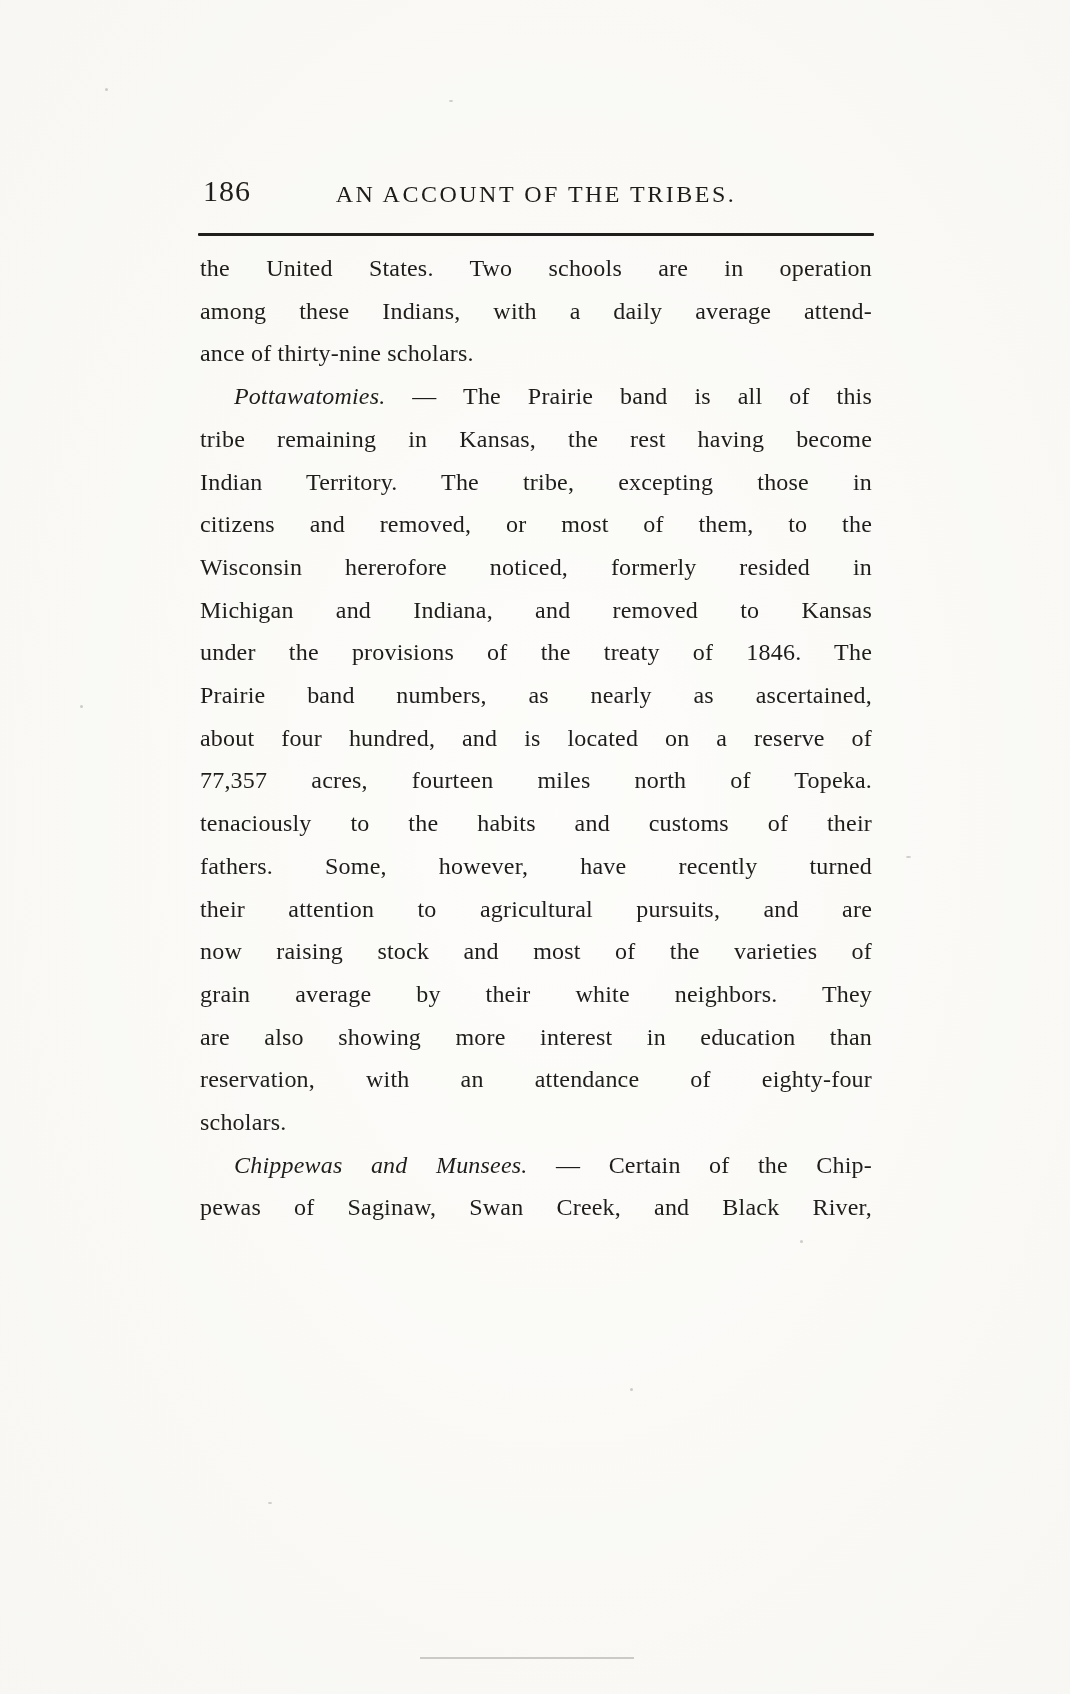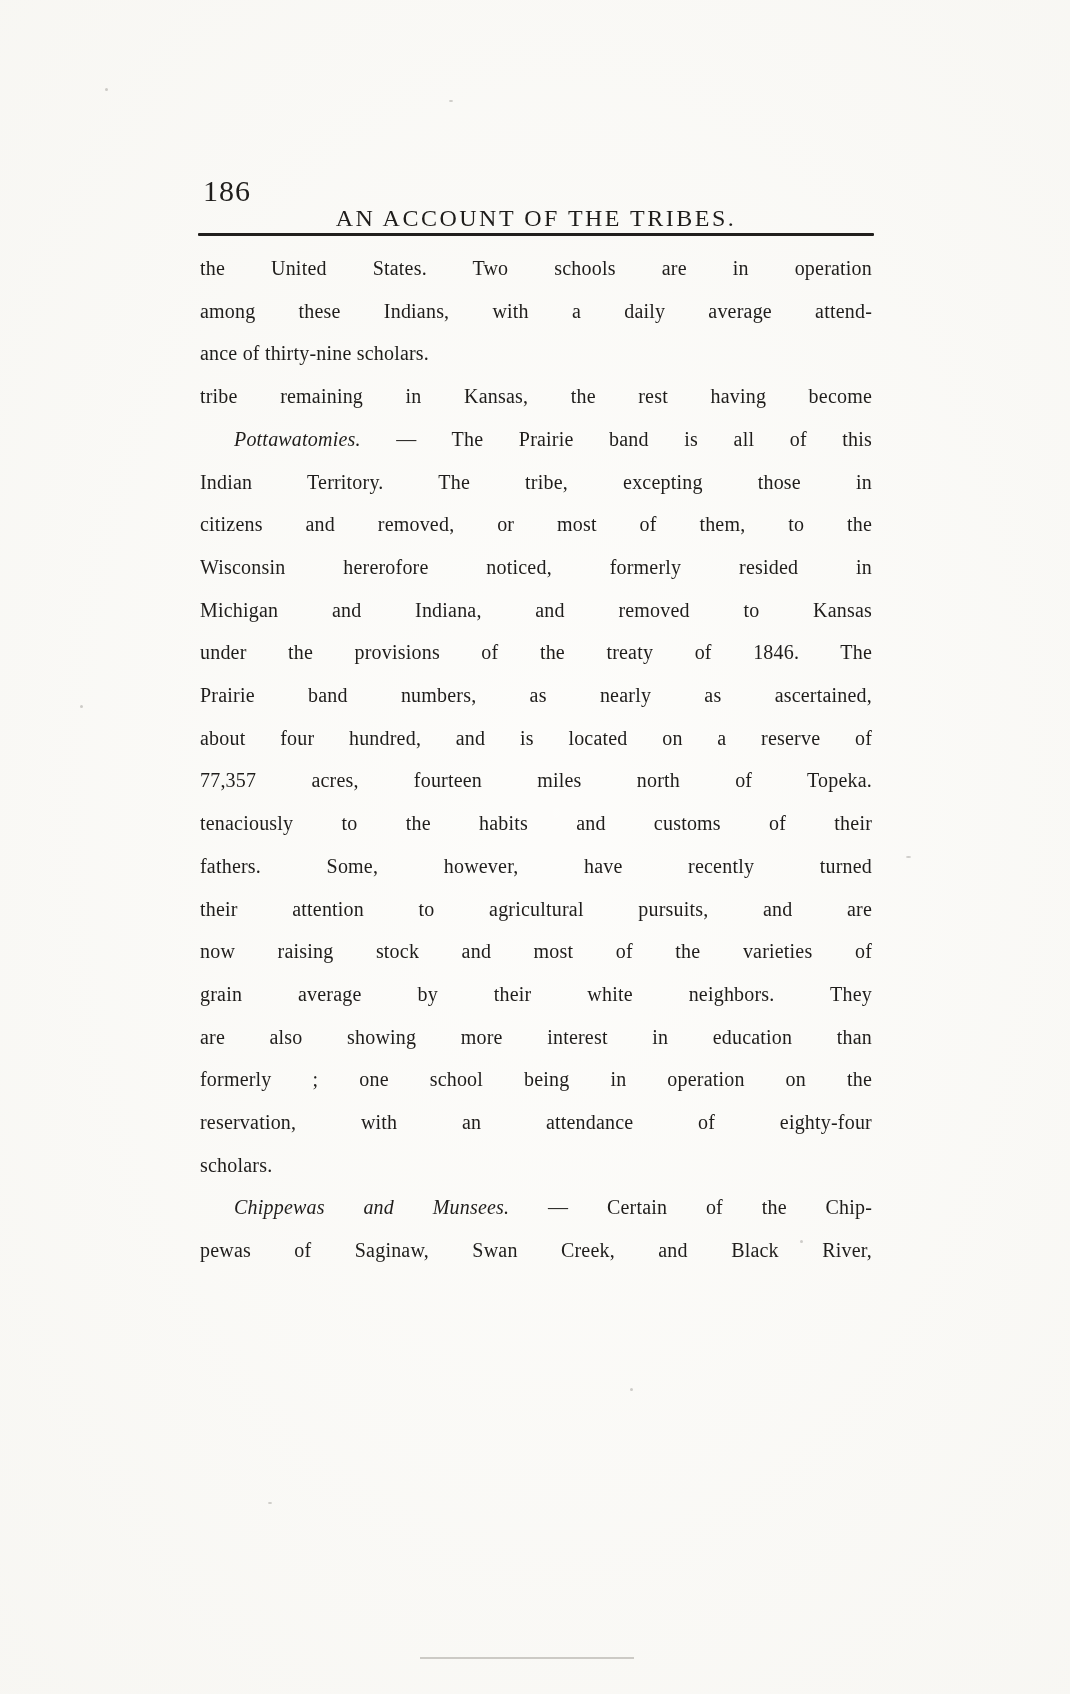--- a/index.html
+++ b/index.html
@@ -29,37 +29,36 @@
   }
   .running-header {
     position: absolute;
     left: 200px;
     top: 181px;
     width: 672px;
     text-align: center;
     font-size: 24px;
     letter-spacing: 2.5px;
     font-weight: 500;
-    margin-top: 24px;
   }
   .rule {
     position: absolute;
     left: 198px;
     top: 233px;
     width: 676px;
     height: 3px;
     background: #211f1d;
     border-radius: 1px;
   }
   .body-text {
     position: absolute;
     left: 200px;
     top: 247px;
     width: 672px;
-    font-size: 20px;
+    font-size: 24px;
     line-height: 42.7px;
     letter-spacing: 0.2px;
   }
   .line { width: 100%; }
   .jl { text-align: justify; text-align-last: justify; }
   .ll { text-align: center; text-align-last: left; }
   .indent { text-indent: 34px; }
   .italic { font-style: italic; }
   .speck {
     position: absolute;
@@ -87,37 +86,36 @@
   <div class="running-header">AN ACCOUNT OF THE TRIBES.</div>
 
   <div class="rule"></div>
 
   <div class="body-text">
 
     <div class="line jl">the United States.  Two schools are in operation</div>
     <div class="line jl">among these Indians, with a daily average attend-</div>
     <div class="line ll">ance of thirty-nine scholars.</div>
 
+    <div class="line jl indent"><span class="italic">Pottawatomies.</span><span> — The Prairie band is all of this</span></div>
     <div class="line jl">tribe remaining in Kansas, the rest having become</div>
-    <div class="line jl indent"><span class="italic">Pottawatomies.</span><span> — The Prairie band is all of this</span></div>
     <div class="line jl">Indian Territory.  The tribe, excepting those in</div>
     <div class="line jl">citizens and removed, or most of them, to the</div>
     <div class="line jl">Wisconsin hererofore noticed, formerly resided in</div>
     <div class="line jl">Michigan and Indiana, and removed to Kansas</div>
     <div class="line jl">under the provisions of the treaty of 1846.  The</div>
     <div class="line jl">Prairie band numbers, as nearly as ascertained,</div>
     <div class="line jl">about four hundred, and is located on a reserve of</div>
     <div class="line jl">77,357 acres, fourteen miles north of Topeka.</div>
     <div class="line jl">tenaciously to the habits and customs of their</div>
     <div class="line jl">fathers.  Some, however, have recently turned</div>
     <div class="line jl">their attention to agricultural pursuits, and are</div>
     <div class="line jl">now raising stock and most of the varieties of</div>
     <div class="line jl">grain average by their white neighbors.  They</div>
     <div class="line jl">are also showing more interest in education than</div>
-    <div class="line jl">formerly ; one school being in operation on the</div>
     <div class="line jl">reservation, with an attendance of eighty-four</div>
     <div class="line ll">scholars.</div>
 
     <div class="line jl indent"><span class="italic">Chippewas and Munsees.</span><span> — Certain of the Chip-</span></div>
     <div class="line jl">pewas of Saginaw, Swan Creek, and Black River,</div>
 
   </div>
 
   <div class="speck" style="left:105px; top:88px; width:3px; height:3px;"></div>
   <div class="speck" style="left:449px; top:100px; width:4px; height:2px;"></div>

